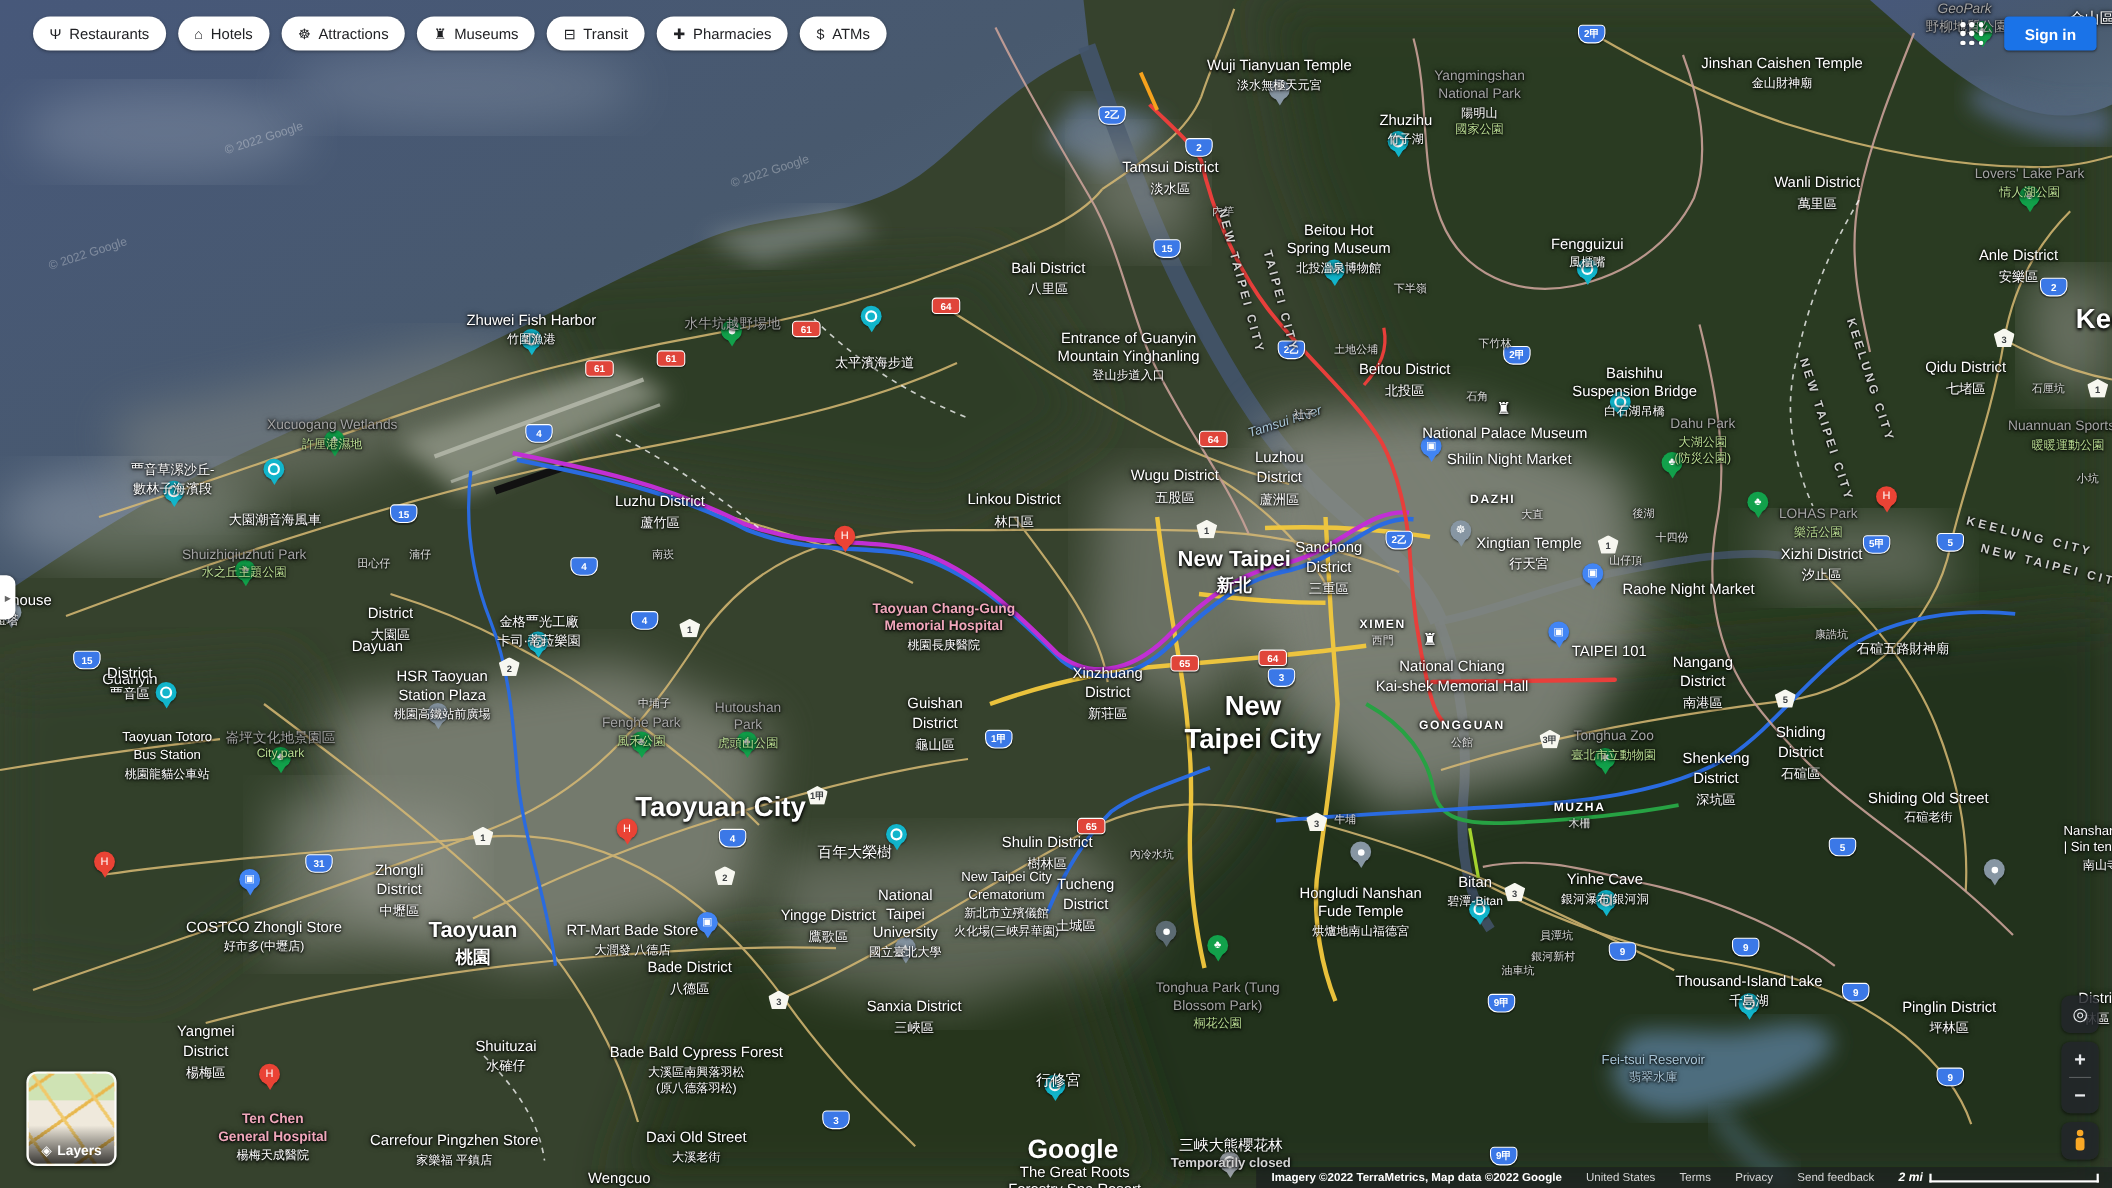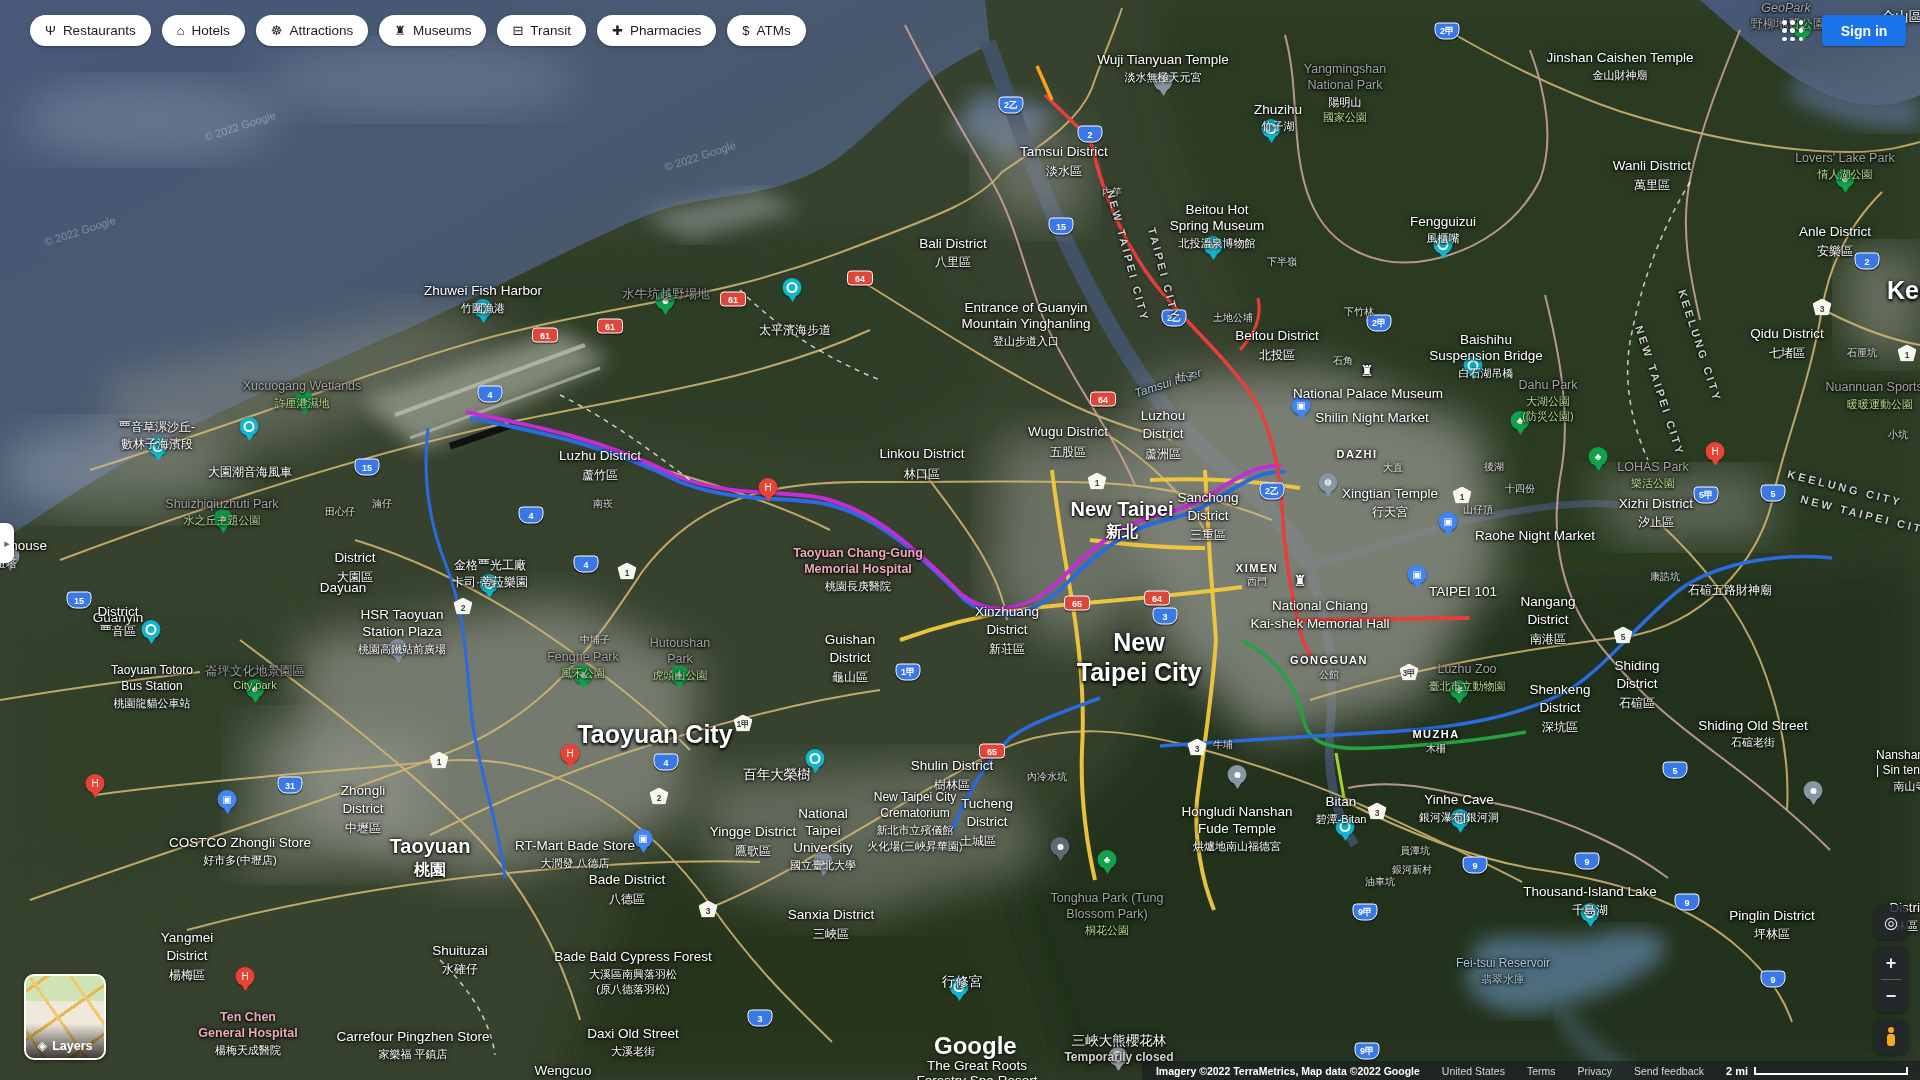--- a/index.html
+++ b/index.html
@@ -75,21 +75,21 @@
   #zoomgrp .zb{width:34px;height:32px;display:flex;align-items:center;justify-content:center;font-size:18px;font-weight:bold;cursor:pointer;}
   #zoomgrp .sep{width:20px;height:1px;background:rgba(255,255,255,.25);}
   .peg{position:relative;width:12px;height:20px;}
   .peg .h{position:absolute;left:3px;top:0;width:6px;height:6px;border-radius:50%;background:#f9a825;}
   .peg .b{position:absolute;left:2px;top:7px;width:8px;height:12px;border-radius:3px;background:#f9a825;}
   
   #attr{position:absolute;right:0;bottom:0;height:19px;background:rgba(25,28,30,.62);display:flex;align-items:center;
         gap:22px;padding:0 12px 0 14px;z-index:55;}
   #attr .im{color:#fff;font-size:10.5px;font-weight:bold;white-space:nowrap;}
   #attr a{color:#d6d6d6;font-size:10.5px;text-decoration:none;white-space:nowrap;cursor:pointer;}
-  #scalebox{display:flex;align-items:center;gap:6px;}
+  #scalebox{display:flex;align-items:center;gap:6px;font-style:italic;}
   #scalebox .st{color:#fff;font-size:11px;font-weight:bold;}
   #scalebox .sl{width:150px;height:6px;border-left:2px solid #fff;border-right:2px solid #fff;border-bottom:2px solid #fff;}
   
   #glogo{position:absolute;left:934px;top:1032px;color:#fff;font-size:24px;font-weight:bold;letter-spacing:0px;
         text-shadow:0 1px 3px rgba(0,0,0,.8);z-index:40;}
 </style>
 </head>
 <body>
 
 <div id="stage">
@@ -375,21 +375,21 @@
       <div class="lbl w2" style="left: 850px; top: 632px;">Guishan</div>
       <div class="lbl w2" style="left: 850px; top: 650px;">District</div>
       <div class="lbl w" style="left: 850px; top: 669px;">龜山區</div>
       <div class="lbl w2" style="left: 1007px; top: 604px;">Xinzhuang</div>
       <div class="lbl w2" style="left: 1007px; top: 622px;">District</div>
       <div class="lbl w" style="left: 1007px; top: 641px;">新荘區</div>
       <div class="lbl big" style="left: 1139px; top: 628px;">New</div>
       <div class="lbl big" style="left: 1139px; top: 658px;">Taipei City</div>
       <div class="lbl cap" style="left: 1329px; top: 654px;">GONGGUAN</div>
       <div class="lbl minor" style="left: 1329px; top: 668px;">公館</div>
-      <div class="lbl green" style="left: 1467px; top: 662px;">Luzhu Zoo</div>
+      <div class="lbl green" style="left: 1467px; top: 662px;">Tonghua Zoo</div>
       <div class="lbl greens" style="left: 1467px; top: 679px;">臺北市立動物園</div>
       <div class="lbl w2" style="left: 1560px; top: 682px;">Shenkeng</div>
       <div class="lbl w2" style="left: 1560px; top: 700px;">District</div>
       <div class="lbl w" style="left: 1560px; top: 719px;">深坑區</div>
       <div class="lbl w2" style="left: 1637px; top: 658px;">Shiding</div>
       <div class="lbl w2" style="left: 1637px; top: 676px;">District</div>
       <div class="lbl w" style="left: 1637px; top: 695px;">石碹區</div>
       <div class="lbl w" style="left: 1730px; top: 582px;">石碹五路財神廟</div>
       <div class="lbl w2" style="left: 1753px; top: 718px;">Shiding Old Street</div>
       <div class="lbl s" style="left: 1753px; top: 735px;">石碹老街</div>

